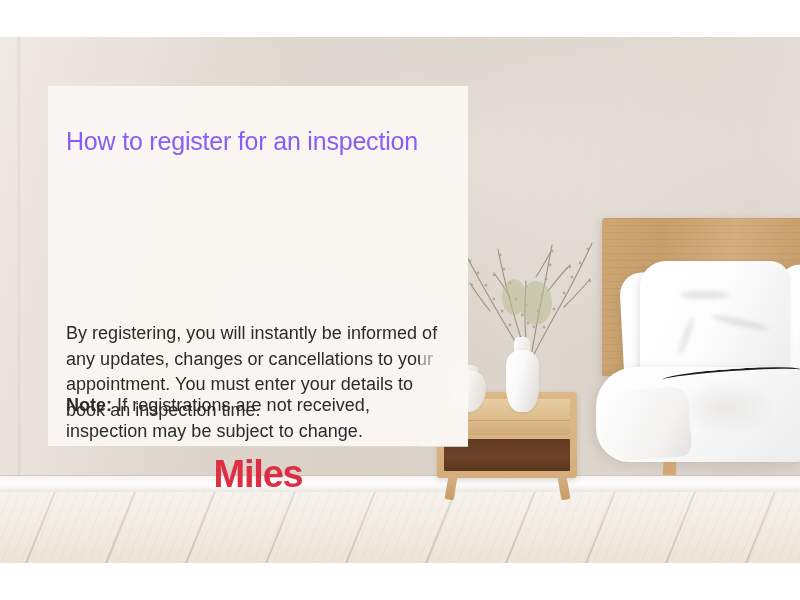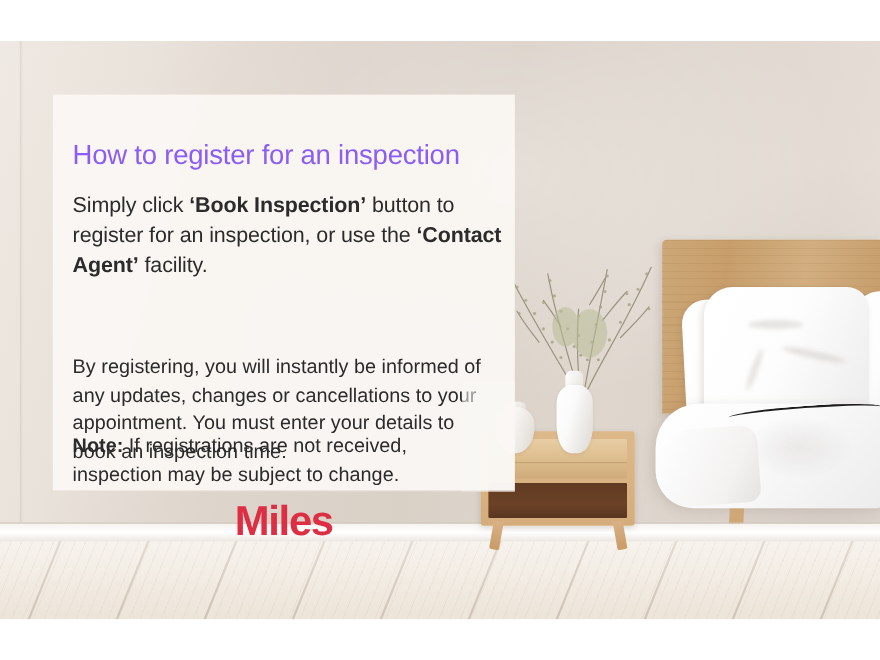--- a/index.html
+++ b/index.html
@@ -499,21 +499,20 @@
     <div class="vase-tall"></div>
 
     <div class="card-ghost"></div>
     <div class="card-ghost2"></div>
 
     <div class="card">
       <div class="card-inner">
 
         <div class="headline">How to register for an inspection</div>
 
-        <div class="subhead"><span>Simply click </span><b>‘Book Inspection’</b><span> button to register for an inspection, or use the </span><b>‘Contact Agent’</b><span> facility.</span></div>
 
         <div class="para p1">By registering, you will instantly be informed of any updates, changes or cancellations to your appointment. You must enter your details to book an inspection time.</div>
 
         <div class="para p2"><b>Note:</b><span> If registrations are not received, inspection may be subject to change.</span></div>
 
         <div class="logo-wrap">
           <div class="logo-word">Miles</div>
         </div>
 
       </div>

